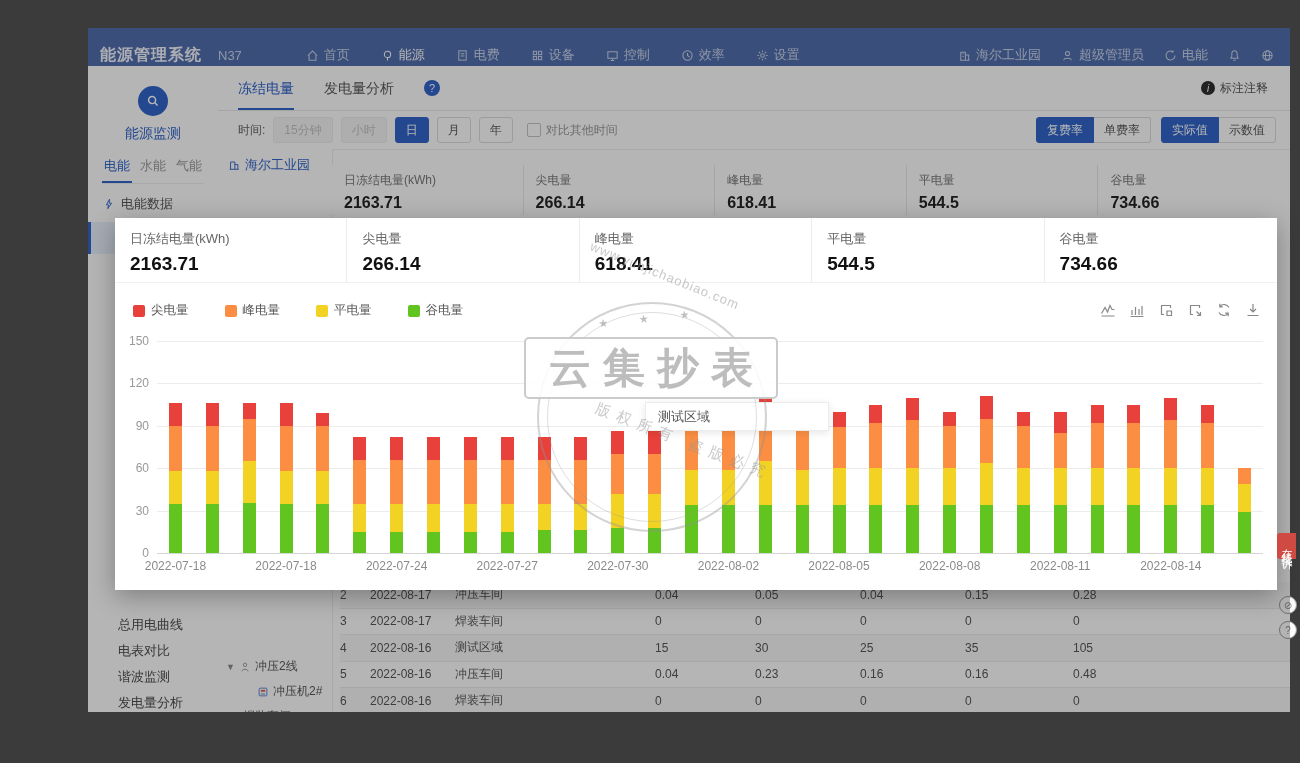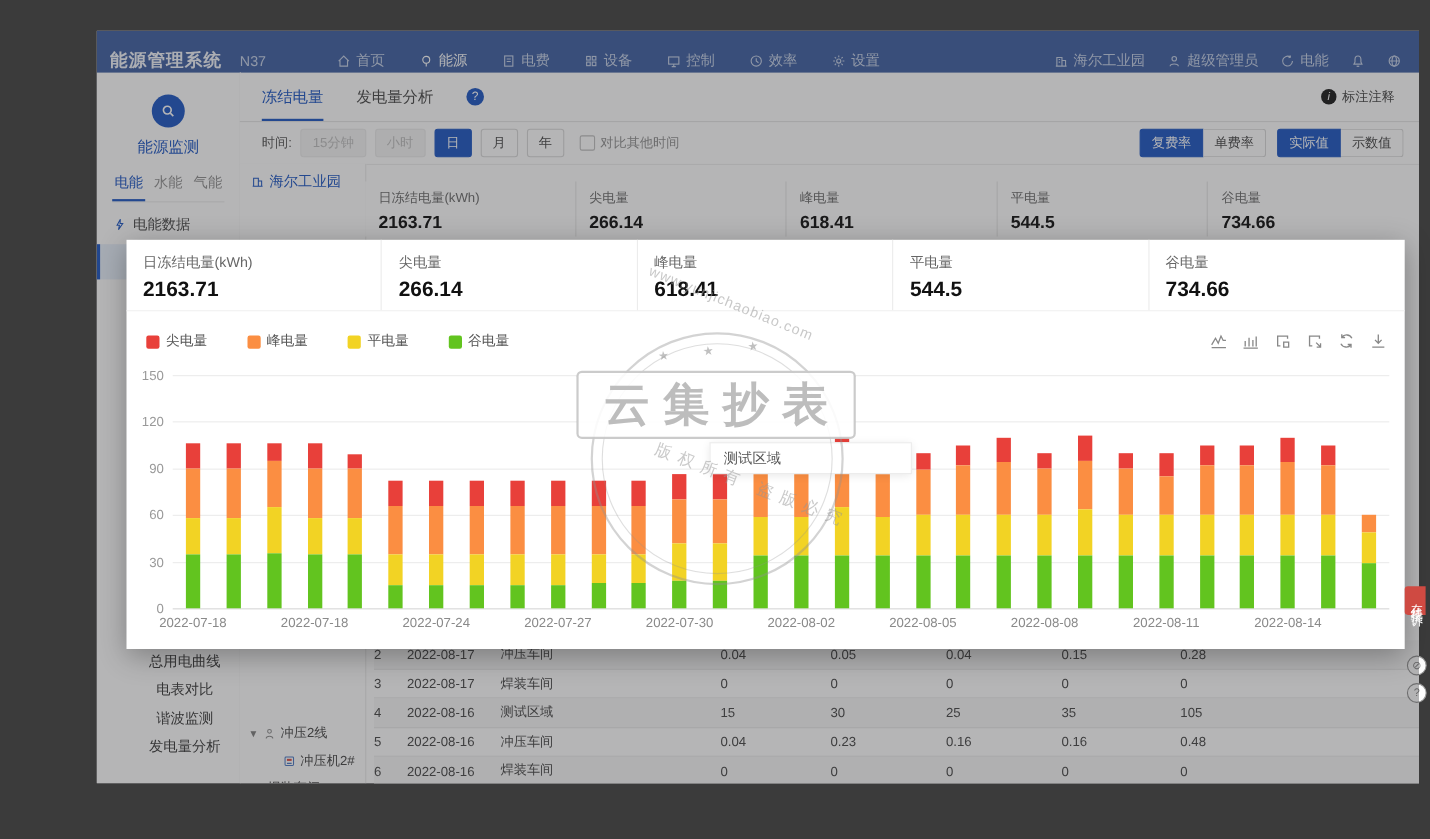--- a/index.html
+++ b/index.html
@@ -19,21 +19,21 @@
   .nav-right svg{width:13px;height:13px;}
   
   .sidebar{position:absolute;left:0;top:38px;width:130px;bottom:0;background:#ffffff;border-right:1px solid #e7e7e7;}
   .side-circle{width:30px;height:30px;border-radius:50%;background:#2e63c8;margin:20px auto 0;display:flex;align-items:center;justify-content:center;}
   .side-module{color:#2e63c8;font-size:14px;text-align:center;margin-top:9px;}
   .side-tabs{display:flex;justify-content:space-between;margin:14px 14px 0;font-size:13px;color:#999;border-bottom:1px solid #eee;}
   .side-tab{padding:0 2px 6px;cursor:pointer;}
   .side-tab.active{color:#2e63c8;border-bottom:2px solid #2e63c8;}
   .side-group{display:flex;align-items:center;gap:6px;padding:11px 0 9px 15px;font-size:13px;color:#555;}
   .side-item.active-item{background:#eaf2fd;border-left:3px solid #2e63c8;color:#2e63c8;font-size:13px;padding:7px 0 7px 26px;cursor:pointer;}
-  .side-bottom{position:absolute;top:520px;left:0;right:0;text-align:center;}
+  .side-bottom{position:absolute;top:544px;left:0;right:0;}
   .side-bottom .sb-item{font-size:13px;color:#4a4a4a;padding:6px 0 6px 30px;height:14px;cursor:pointer;}
   
   .main{position:absolute;left:130px;top:38px;right:0;bottom:0;background:#fff;}
   .tabbar{height:44px;border-bottom:1px solid #e8e8e8;display:flex;align-items:center;padding-left:20px;}
   .ctab{font-size:14px;color:#555;margin-right:30px;height:44px;line-height:44px;position:relative;cursor:pointer;white-space:nowrap;}
   .ctab.active{color:#2e63c8;}
   .ctab.active::after{content:"";position:absolute;left:0;right:0;bottom:0;height:2px;background:#2e63c8;}
   .help-dot{width:16px;height:16px;border-radius:50%;background:#2e63c8;color:#fff;font-size:11px;display:flex;align-items:center;justify-content:center;cursor:pointer;}
   .annotate{margin-left:auto;margin-right:22px;display:flex;align-items:center;gap:5px;font-size:12px;color:#555;cursor:pointer;}
   .ann-dot{width:14px;height:14px;border-radius:50%;background:#2b2b2b;color:#fff;font-size:10px;display:flex;align-items:center;justify-content:center;font-style:italic;}

